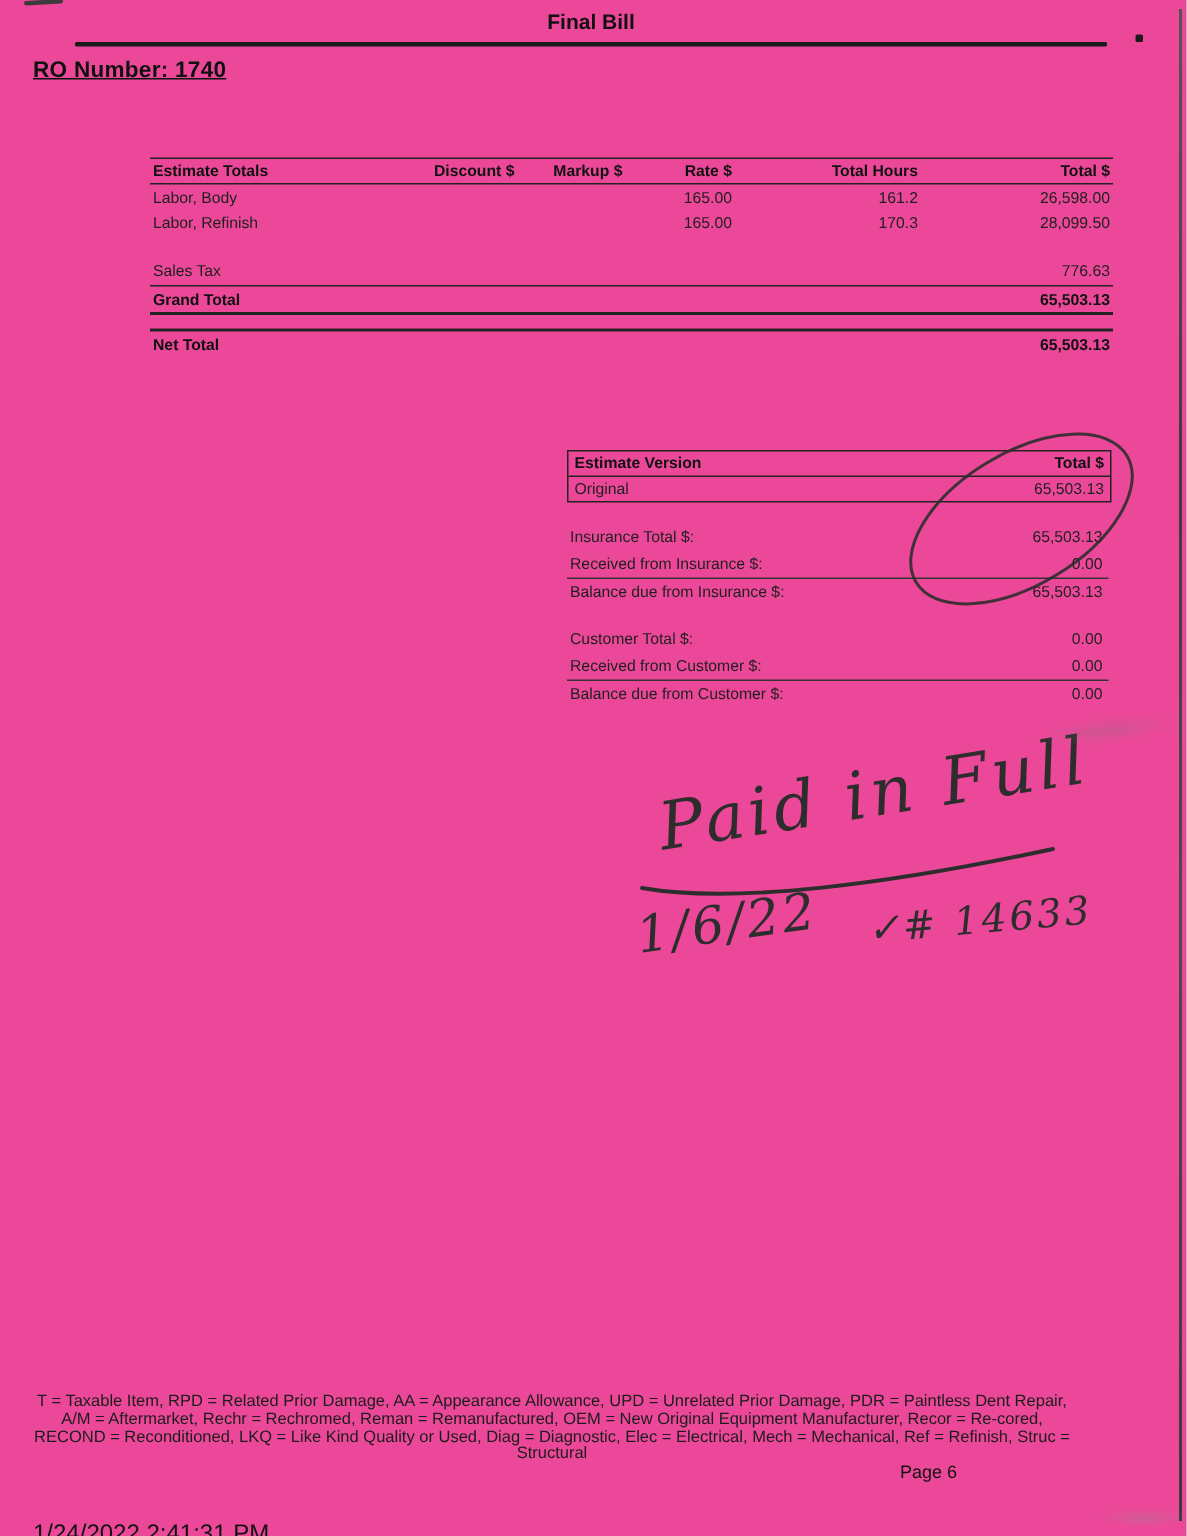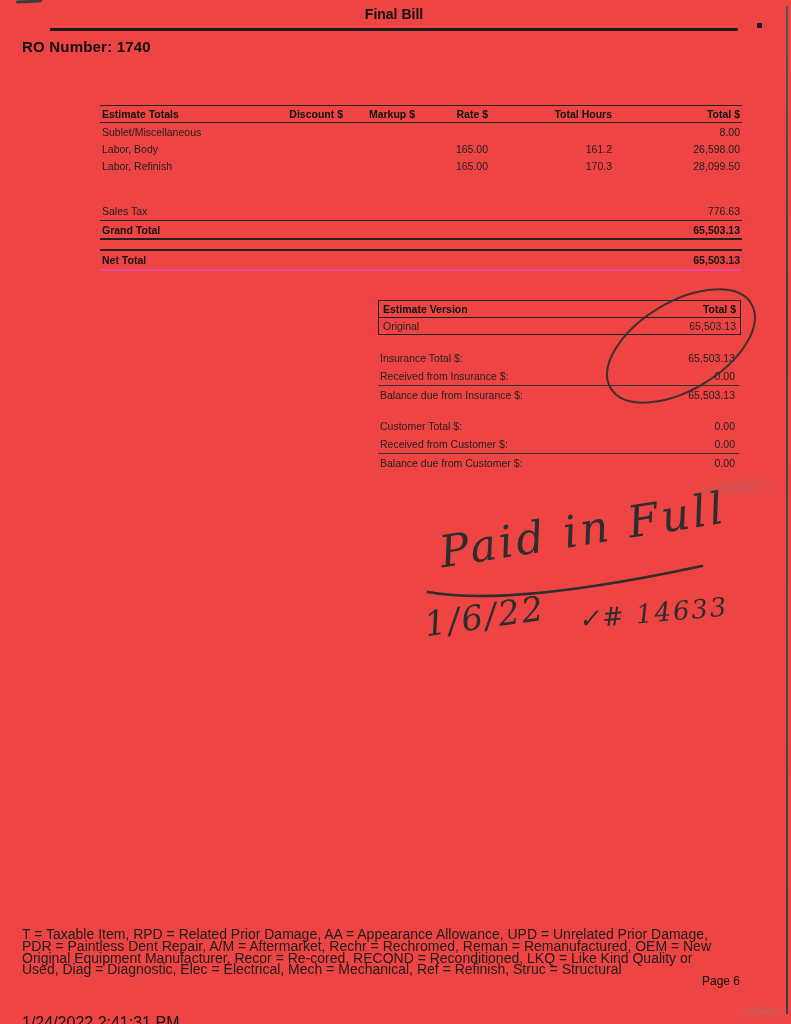--- a/index.html
+++ b/index.html
@@ -1,55 +1,55 @@
 <!DOCTYPE html>
 <html><head>
 <meta charset="utf-8">
 <style>
   html,body{margin:0;padding:0;background:#e8e8e8;}
   .page{
     position:relative;
     width:791px;height:1024px;
-    background:#ef4444;
+    background:#ec4899;
     font-family:"Liberation Sans", sans-serif;
     color:#1f1f1f;
     overflow:hidden;
     margin:0 auto;
   }
   
   .title{
     position:absolute;left:50px;top:6px;width:688px;
     text-align:center;font-size:14px;font-weight:bold;color:#111;
   }
   .rule{
     position:absolute;left:50px;top:28px;width:688px;height:3px;
     background:#1a1a1a;border-radius:1px;
   }
   .ro-number{
     position:absolute;left:22px;top:38px;
-    font-size:15px;font-weight:bold;color:#111;letter-spacing:.2px;
+    font-size:15px;font-weight:bold;color:#111;letter-spacing:.2px;text-decoration:underline;
   }
   .vehicle{
     position:absolute;left:22px;top:63px;
     font-size:11px;color:#222;
   }
   
   .est-table{position:absolute;left:100px;top:105px;width:642px;font-size:10.5px;}
   .cols{display:grid;grid-template-columns:160px 85px 72px 73px 124px 128px;align-items:center;}
   .cols .c{padding:0 2px;white-space:nowrap;}
   .cols .num{text-align:right;}
   .est-head{
     font-weight:bold;height:16px;
     border-top:1.5px solid #222;border-bottom:1.5px solid #222;
     color:#111;
   }
   .est-row{height:17px;}
   .tot-row{font-weight:bold;color:#111;}
   .row-subtotal{height:18px;border-top:2px solid #222;border-bottom:2px solid #222;}
-  .row-salestax{height:18px;margin-top:28px;border-bottom:1.5px solid #222;}
+  .row-salestax{height:18px;margin-top:15px;border-bottom:1.5px solid #222;}
   .row-grand{height:17px;border-bottom:2px solid #222;}
   .row-net{height:18px;margin-top:9px;border-top:2px solid #222;border-bottom:2px solid #ec4899;}
   
   .ver-table{
     position:absolute;left:378px;top:300px;width:361px;
     border:1.2px solid #222;font-size:10.5px;background:transparent;
   }
   .ver-row{display:flex;justify-content:space-between;align-items:center;height:16px;padding:0 4px;}
   .ver-head{font-weight:bold;border-bottom:1.2px solid #222;color:#111;}
   
@@ -64,24 +64,24 @@
     font-family:"DejaVu Serif", serif;font-style:italic;
     white-space:nowrap;
   }
   .hw1{left:438px;top:504px;font-size:44px;transform:rotate(-9deg);letter-spacing:3px;font-weight:500;}
   .hw2{left:424px;top:596px;font-size:34px;transform:rotate(-8deg);letter-spacing:2px;}
   .hw3{left:578px;top:598px;font-size:26px;transform:rotate(-5deg);letter-spacing:2px;}
   svg.overlay{position:absolute;overflow:visible;}
   
   .legend{
     position:absolute;left:22px;top:929px;width:692px;
-    font-size:14px;line-height:11.8px;color:#1c1c1c;
+    font-size:11px;line-height:11.8px;color:#1c1c1c;text-align:center;
   }
   .timestamp{position:absolute;left:22px;top:1014px;font-size:16px;color:#111;}
-  .pagenum{position:absolute;left:600px;top:974px;width:140px;text-align:right;font-size:12px;color:#111;}
+  .pagenum{position:absolute;left:600px;top:974px;width:140px;font-size:12px;color:#111;}
   
   .scanline{
     position:absolute;left:786px;top:6px;width:2px;height:1008px;
     background:linear-gradient(#555 0%,#3c3c3c 30%,#4a4a4a 60%,#3a3a3a 100%);
   }
   .speck{position:absolute;left:757px;top:23px;width:5px;height:5px;background:#1b1b1b;border-radius:1px;}
   .topsmudge{position:absolute;left:16px;top:0;width:26px;height:3px;background:#3c3c3c;transform:rotate(-3deg);border-radius:2px;}
   .graysmudge{
     position:absolute;left:690px;top:478px;width:95px;height:18px;
     background:radial-gradient(ellipse at center,rgba(120,120,120,.25),rgba(120,120,120,0) 70%);
@@ -105,28 +105,20 @@
     <div class="cols est-head">
       <div class="c">Estimate Totals</div>
       <div class="c num">Discount $</div>
       <div class="c num">Markup $</div>
       <div class="c num">Rate $</div>
       <div class="c num">Total Hours</div>
       <div class="c num">Total $</div>
     </div>
 
     <div class="cols est-row">
-      <div class="c">Sublet/Miscellaneous</div>
-      <div class="c num"></div>
-      <div class="c num"></div>
-      <div class="c num"></div>
-      <div class="c num"></div>
-      <div class="c num">8.00</div>
-    </div>
-    <div class="cols est-row">
       <div class="c">Labor, Body</div>
       <div class="c num"></div>
       <div class="c num"></div>
       <div class="c num">165.00</div>
       <div class="c num">161.2</div>
       <div class="c num">26,598.00</div>
     </div>
     <div class="cols est-row">
       <div class="c">Labor, Refinish</div>
       <div class="c num"></div>

